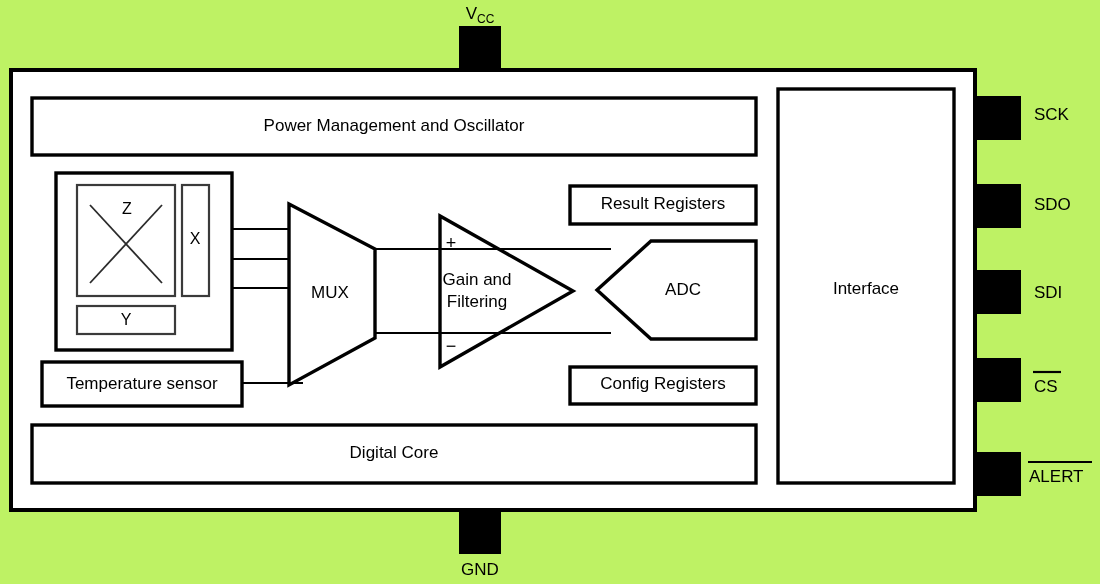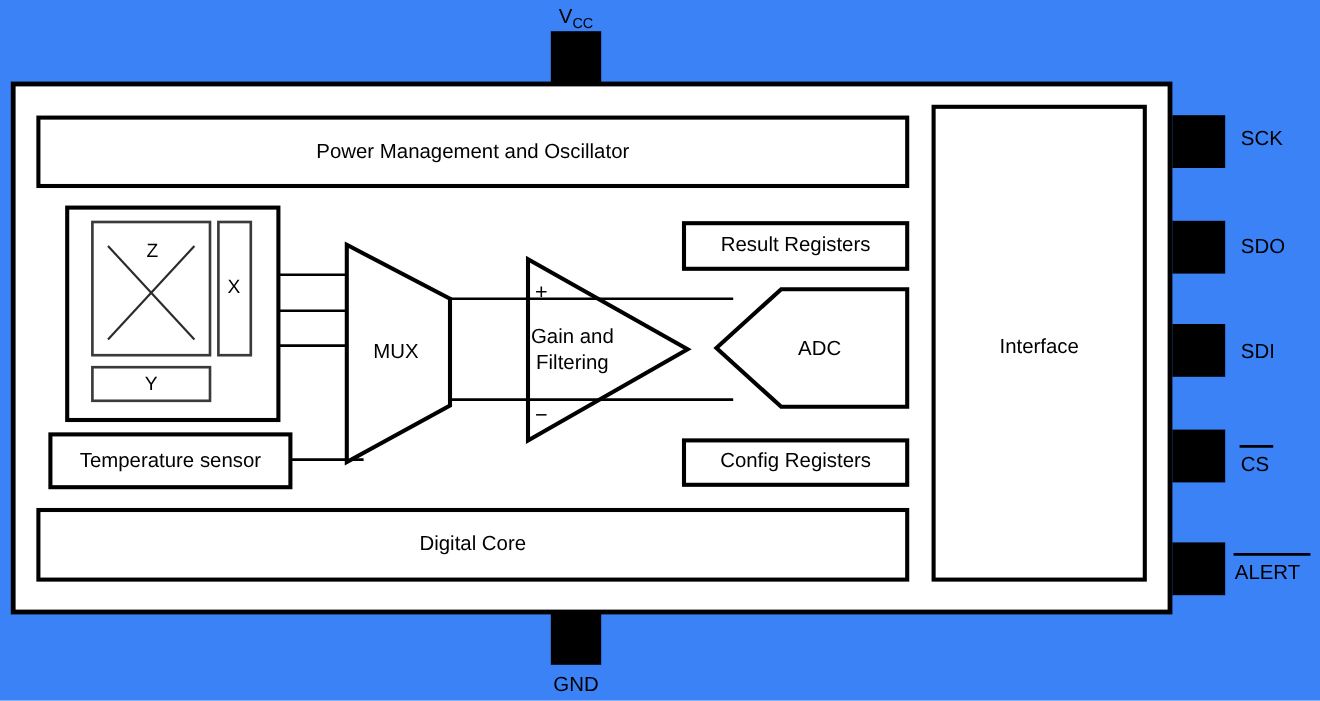--- a/index.html
+++ b/index.html
@@ -10,21 +10,21 @@
   body {
     width: 1100px;
     height: 584px;
     overflow: hidden;
     font-family: "Liberation Sans", sans-serif;
   }
   #diagram-root {
     position: relative;
     width: 1100px;
     height: 584px;
-    background: #3b82f6;
+    background: #bef264;
   }
   svg#block-diagram {
     display: block;
     width: 1100px;
     height: 584px;
   }
   .chip-outline {
     fill: #ffffff;
     stroke: #000000;
     stroke-width: 4;

